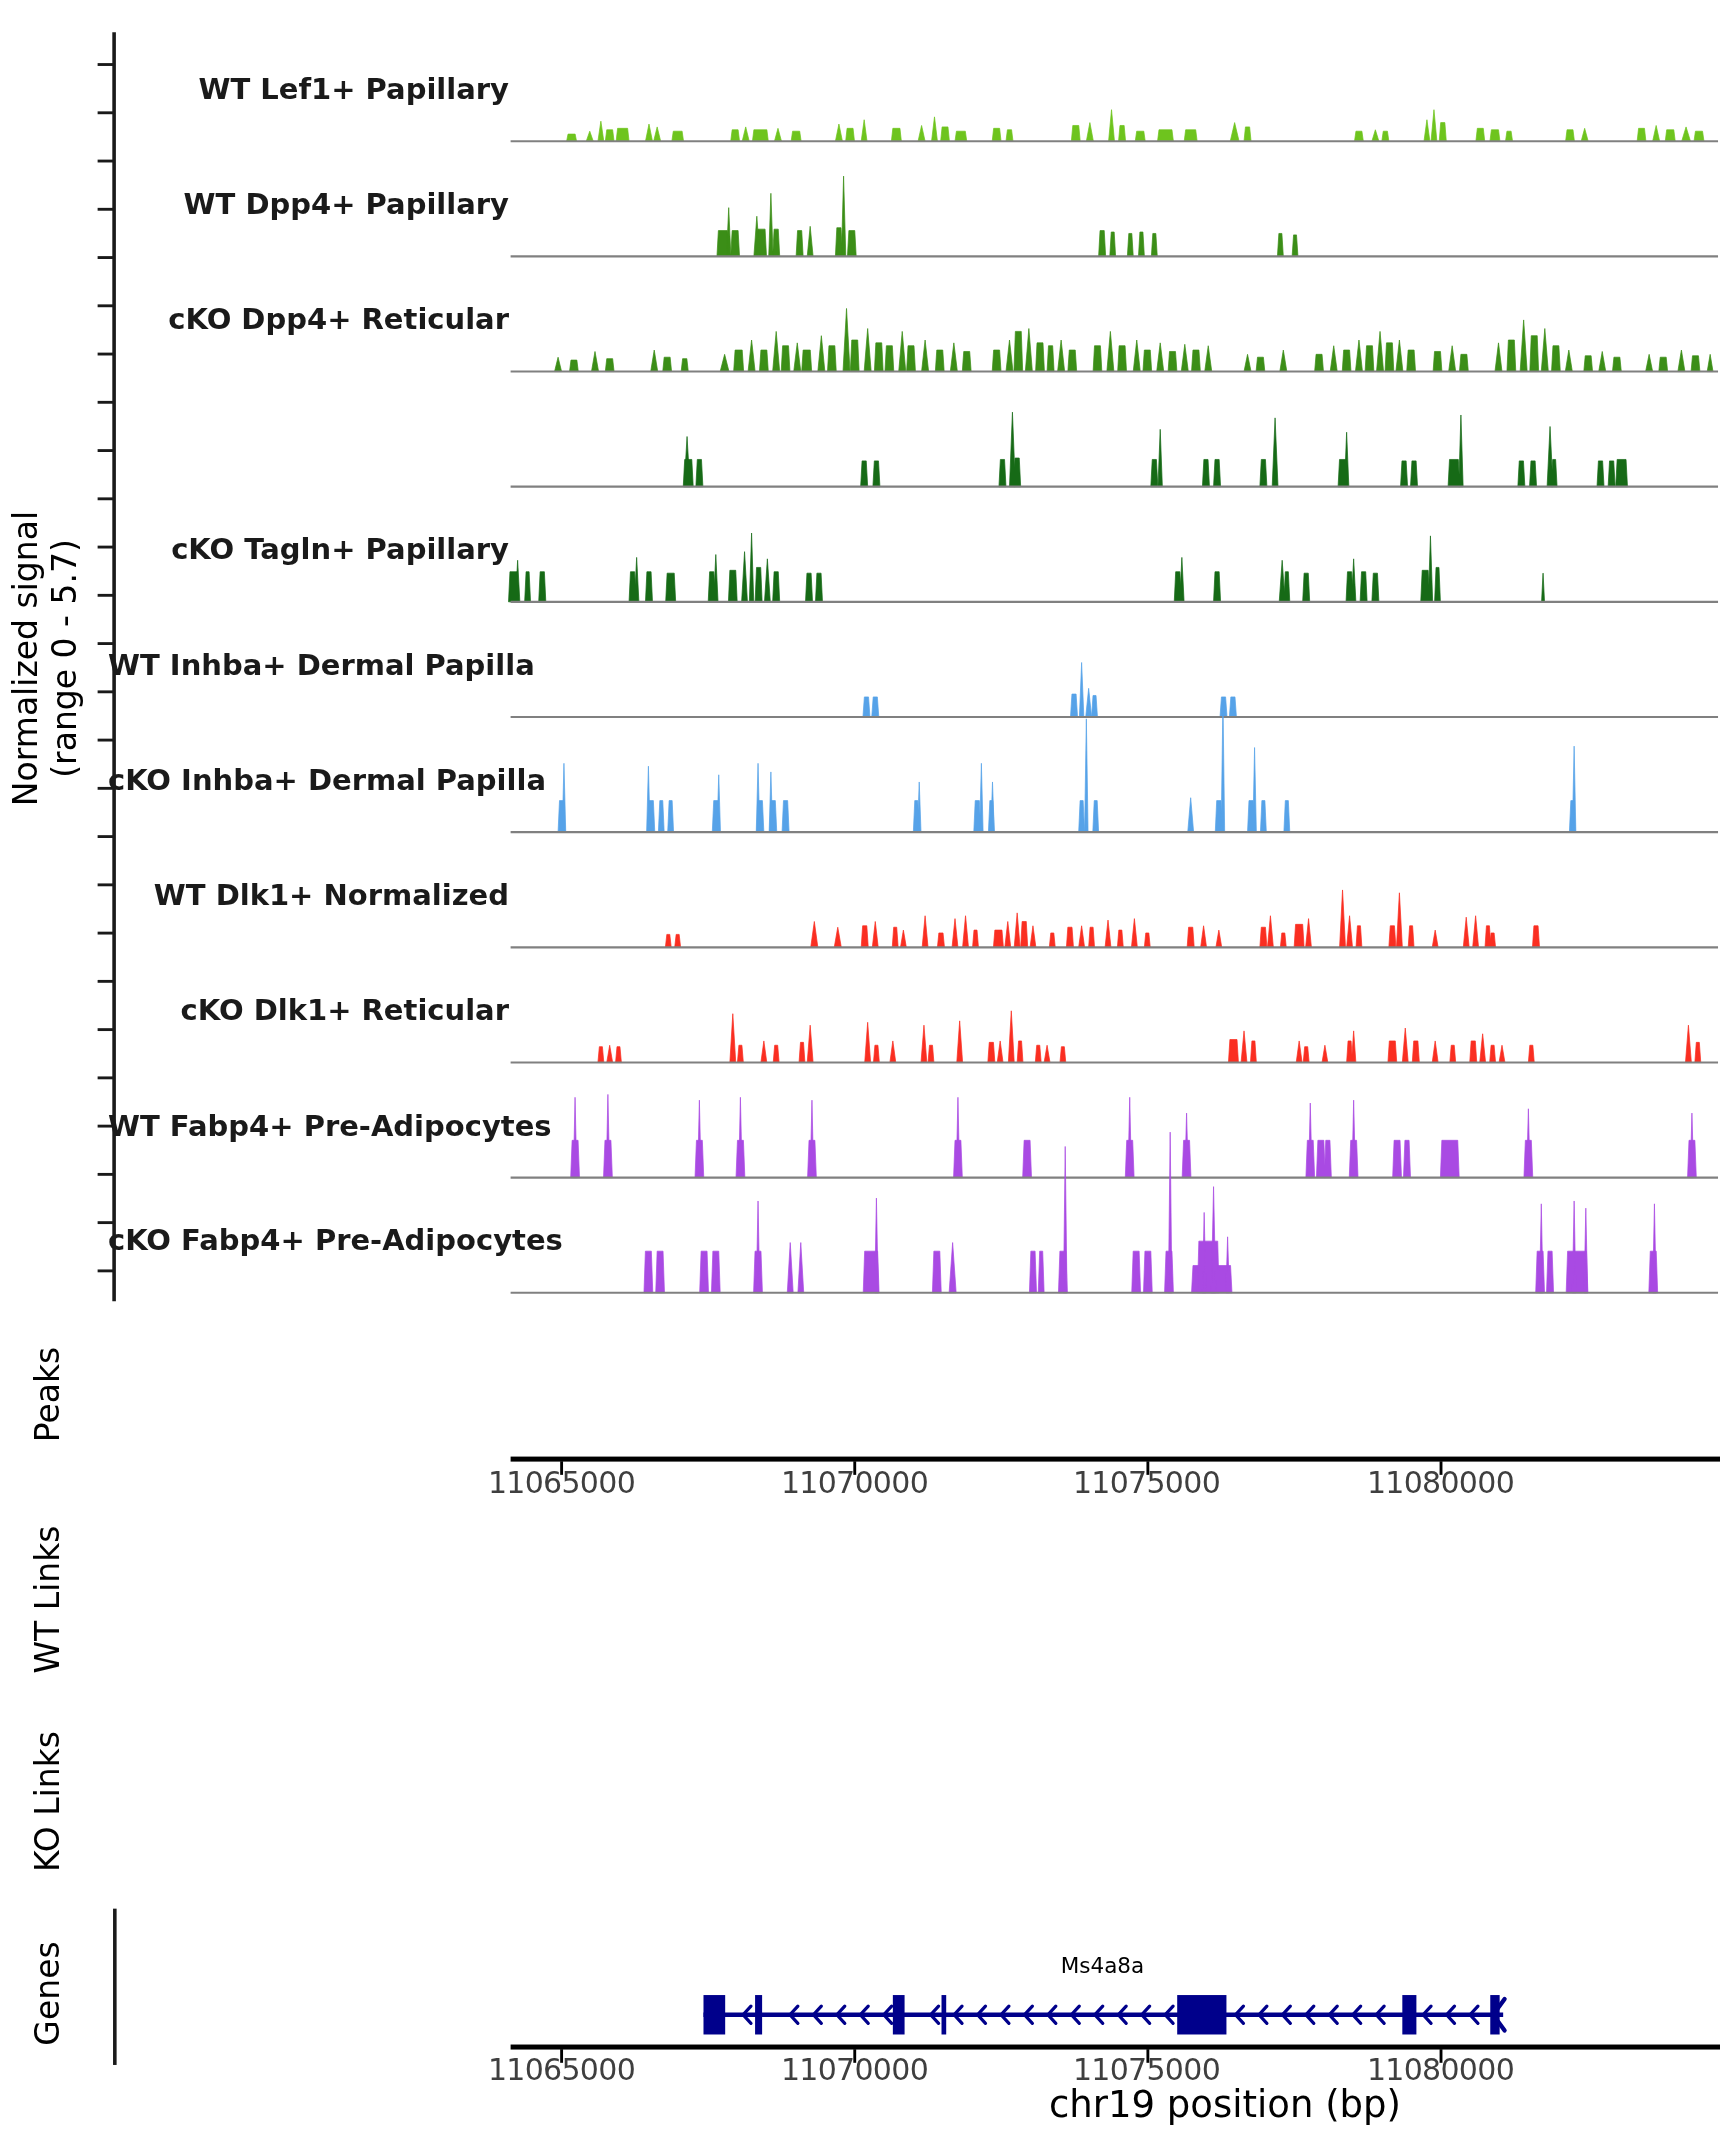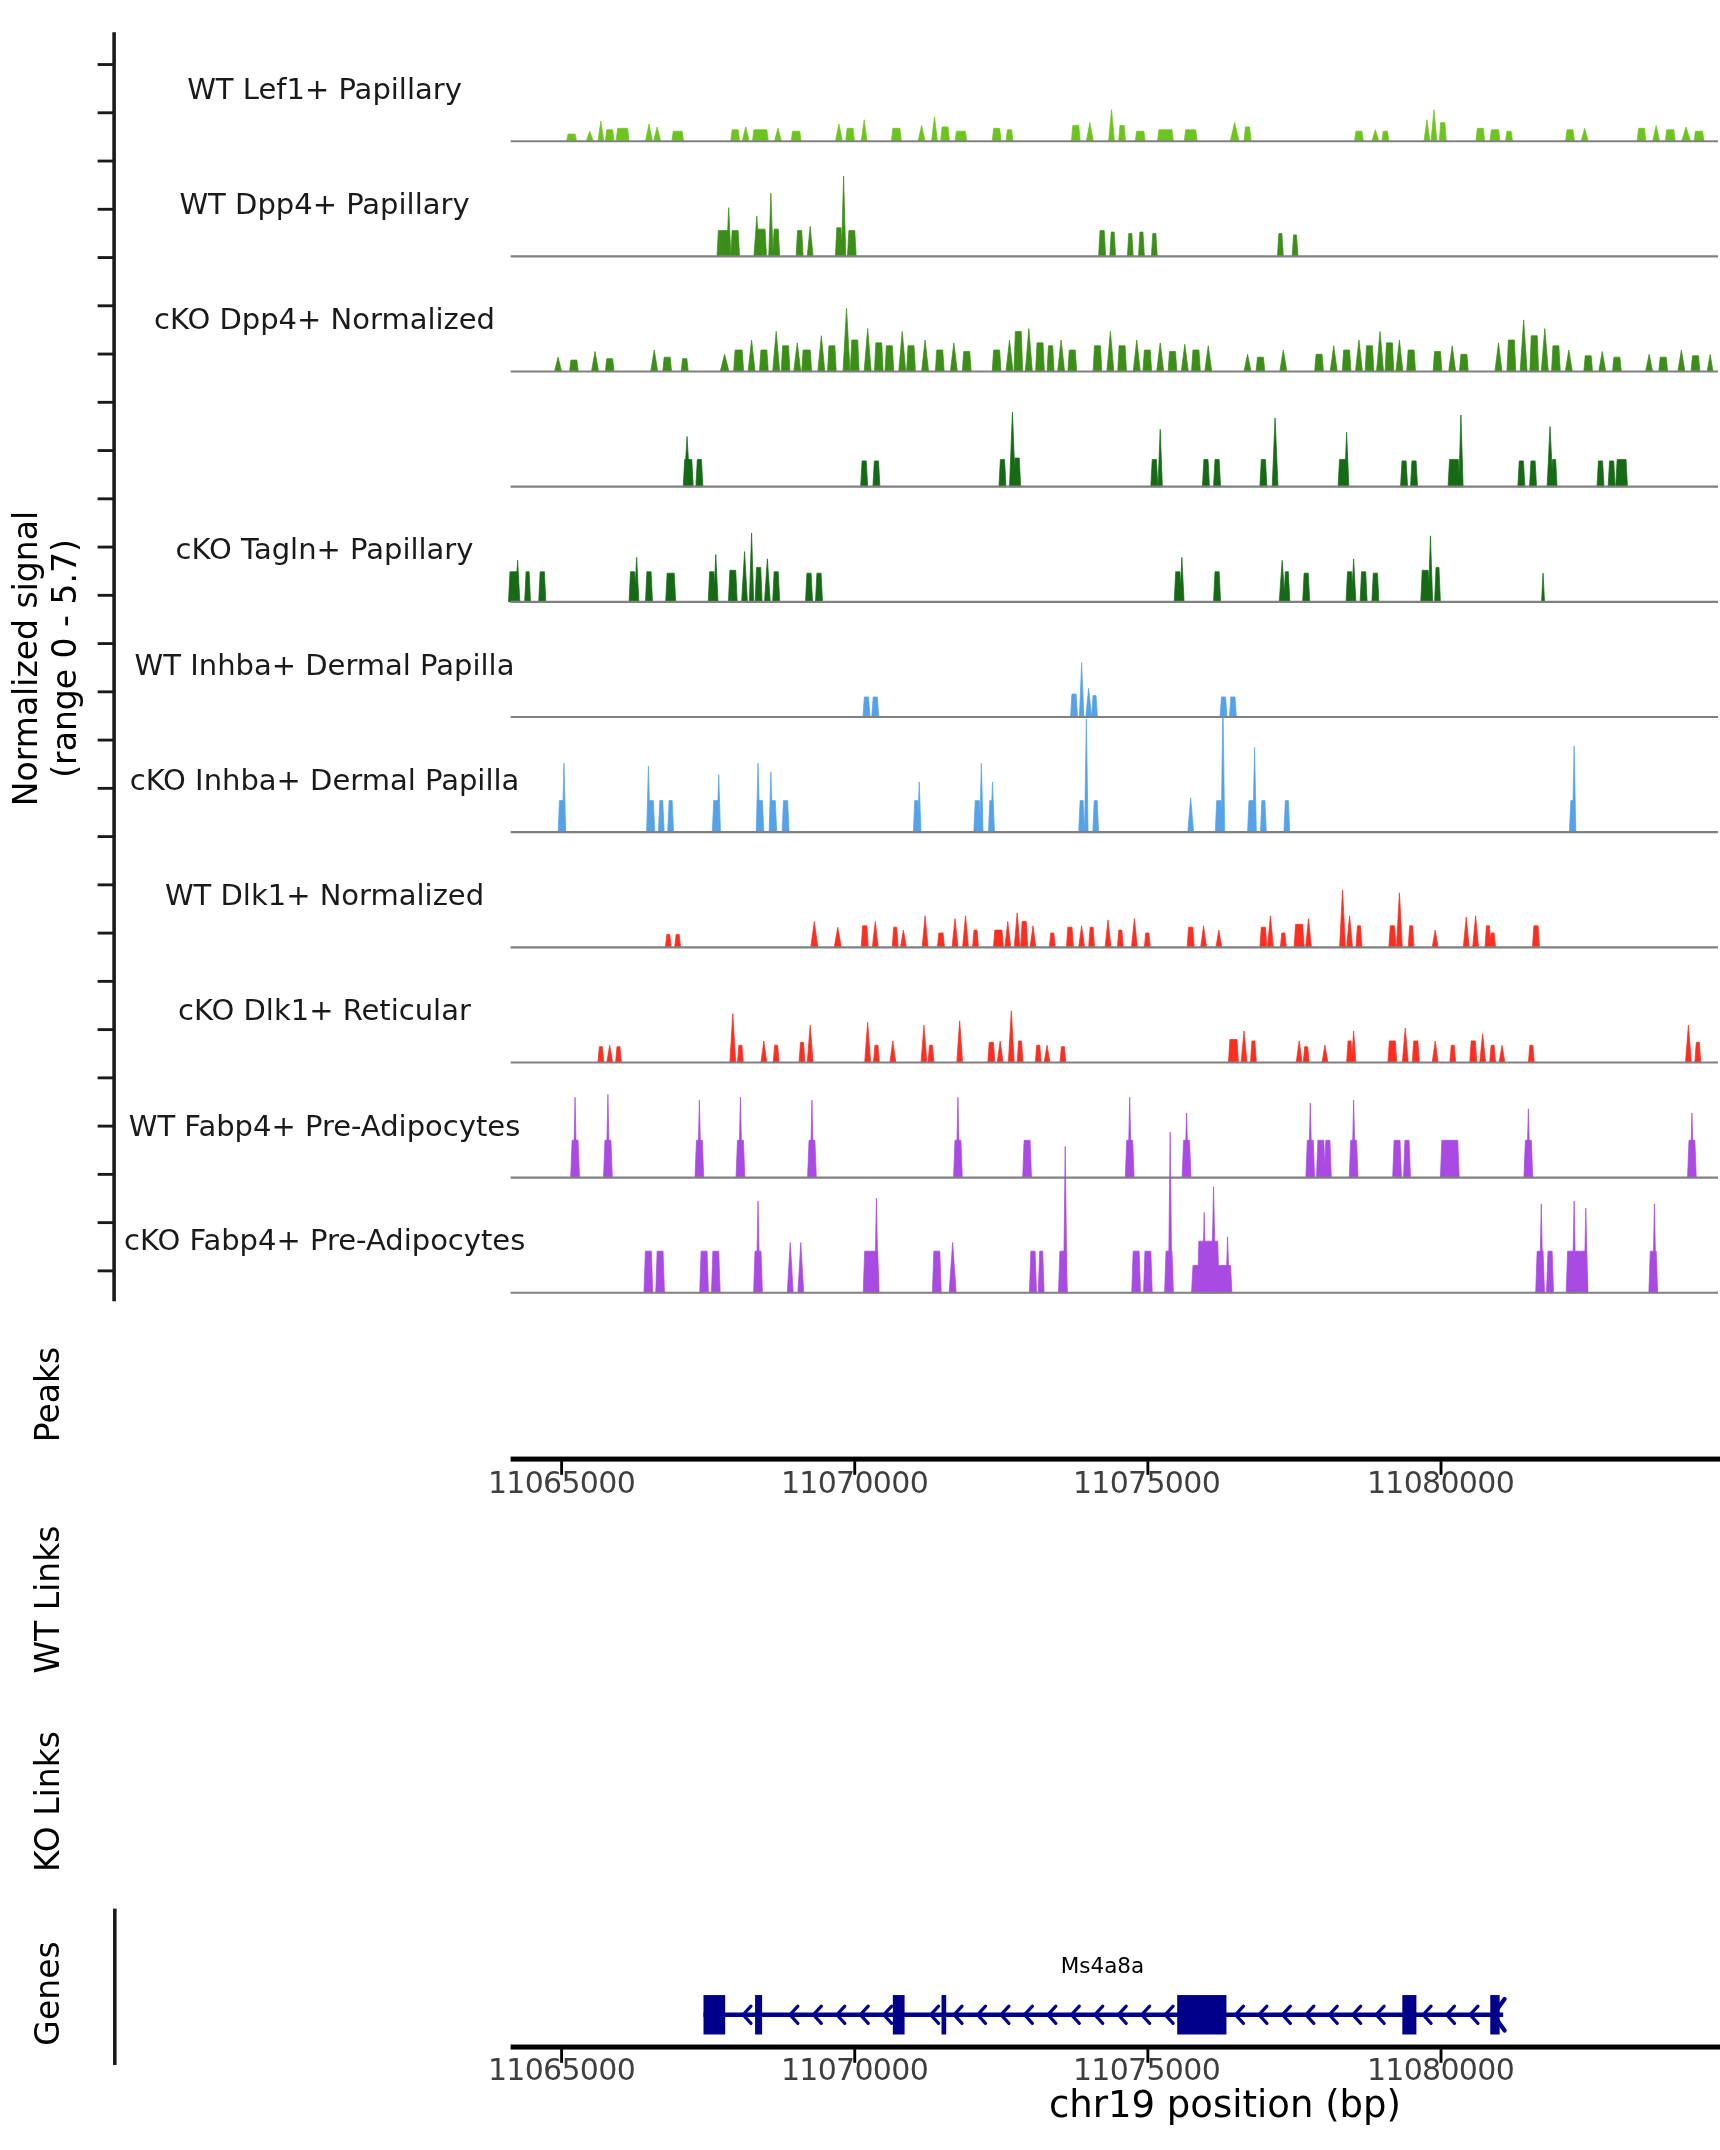--- a/index.html
+++ b/index.html
@@ -1,20 +1,20 @@
 <!DOCTYPE html>
 <html style="font-size:11.5px"><head>
 <meta charset="utf-8">
 <style>
   html,body{margin:0;padding:0;background:#fff;}
   .fig{position:relative;width:1721px;height:2151px;background:#fff;overflow:hidden;
        font-family:"DejaVu Sans","Liberation Sans",sans-serif;}
   .fig svg{position:absolute;left:0;top:0;}
   .lbl{position:absolute;color:#1a1a1a;}
-  .track-label{left:124px;width:401px;height:37px;font-size:29px;line-height:37px;text-align:center;white-space:nowrap;}
+  .track-label{left:108px;width:401px;height:37px;font-size:29px;line-height:37px;text-align:right;white-space:nowrap;font-weight:bold;}
   .rot{transform:rotate(-90deg);}
   .section-label{width:215px;height:37px;left:-60px;font-size:33px;line-height:37px;text-align:center;color:#000;}
   .ylab{left:-242px;top:619px;width:574px;height:79px;text-align:center;font-size:33px;line-height:39px;color:#000;}
   .ticklbl{width:215px;text-align:center;font-size:30px;line-height:33px;color:#3F3F3F;letter-spacing:-0.7px;white-space:nowrap;}
   .xlab{left:827px;top:2083px;width:574px;text-align:right;font-size:37px;color:#000;}
   .genename{left:995px;top:1953px;width:215px;text-align:center;font-size:21.5px;color:#000;}
 </style>
 </head>
 <body>
 
@@ -120,21 +120,21 @@
       </g>
     </svg>
 
   <div class="lbl ylab rot">
     <div>Normalized signal</div>
     <div>(range 0 - 5.7)</div>
   </div>
 
   <div class="lbl track-label" style="top:71px">WT Lef1+ Papillary</div>
   <div class="lbl track-label" style="top:186px">WT Dpp4+ Papillary</div>
-  <div class="lbl track-label" style="top:301px">cKO Dpp4+ Normalized</div>
+  <div class="lbl track-label" style="top:301px">cKO Dpp4+ Reticular</div>
   <div class="lbl track-label" style="top:531px">cKO Tagln+ Papillary</div>
   <div class="lbl track-label" style="top:647px">WT Inhba+ Dermal Papilla</div>
   <div class="lbl track-label" style="top:762px">cKO Inhba+ Dermal Papilla</div>
   <div class="lbl track-label" style="top:877px">WT Dlk1+ Normalized</div>
   <div class="lbl track-label" style="top:992px">cKO Dlk1+ Reticular</div>
   <div class="lbl track-label" style="top:1108px">WT Fabp4+ Pre-Adipocytes</div>
   <div class="lbl track-label" style="top:1222px">cKO Fabp4+ Pre-Adipocytes</div>
 
   <div class="lbl section-label rot" style="top:1376px">Peaks</div>
   <div class="lbl section-label rot" style="top:1581px">WT Links</div>

